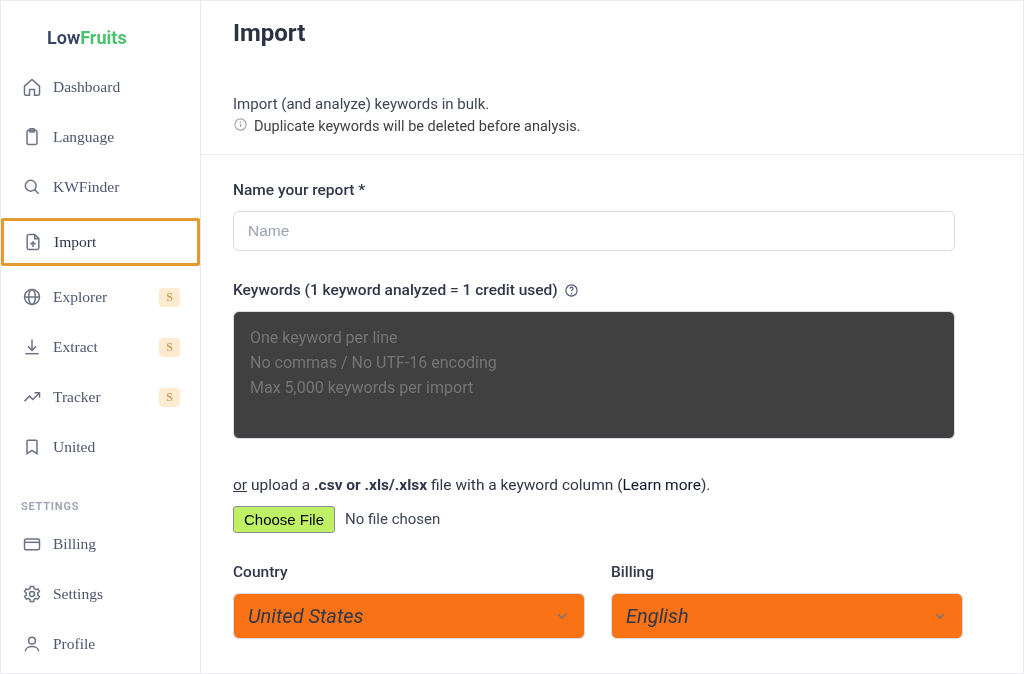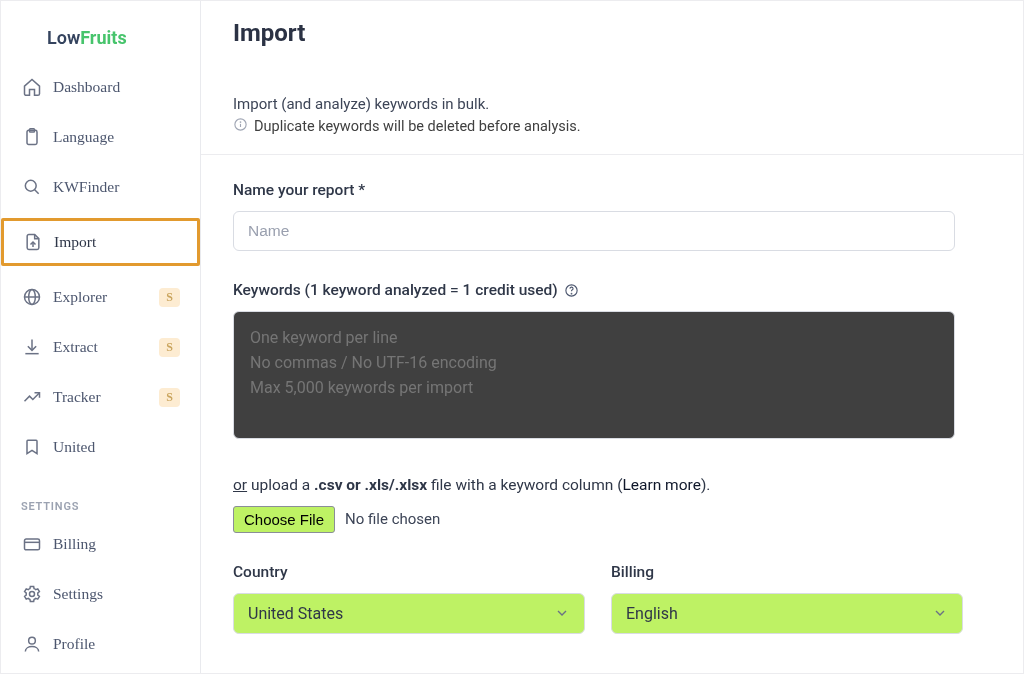--- a/index.html
+++ b/index.html
@@ -190,27 +190,28 @@
   .row2 {
     display: flex;
     gap: 26px;
     margin-top: 30px;
   }
   .col { flex: 1; max-width: 352px; }
   .select {
     border: 1px solid #d9dce3;
     border-radius: 6px;
     padding: 10px 14px;
-    font-size: 16px;
+    font-size: 20px;
     color: #2f3748;
-    background: #bef264;
+    background: #f97316;
     display: flex;
     align-items: center;
     justify-content: space-between;
     cursor: pointer;
+    font-style: italic;
   }
   .select svg { stroke: #6b7285; }
 
   .help-icon {
     width: 16px; height: 16px;
     display: inline-flex; align-items: center; justify-content: center;
   }
   .help-icon svg { stroke: #4c566e; }
 </style>
 </head>

